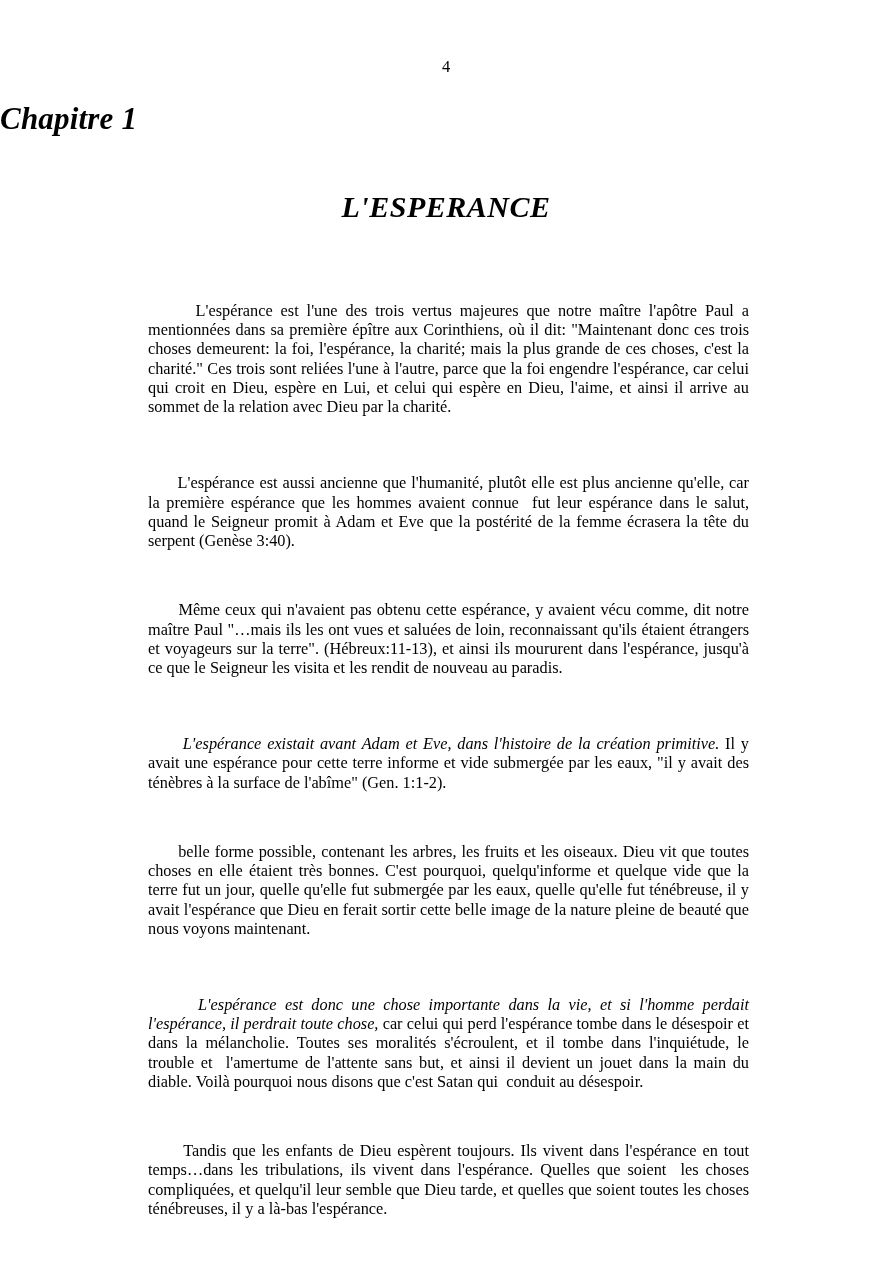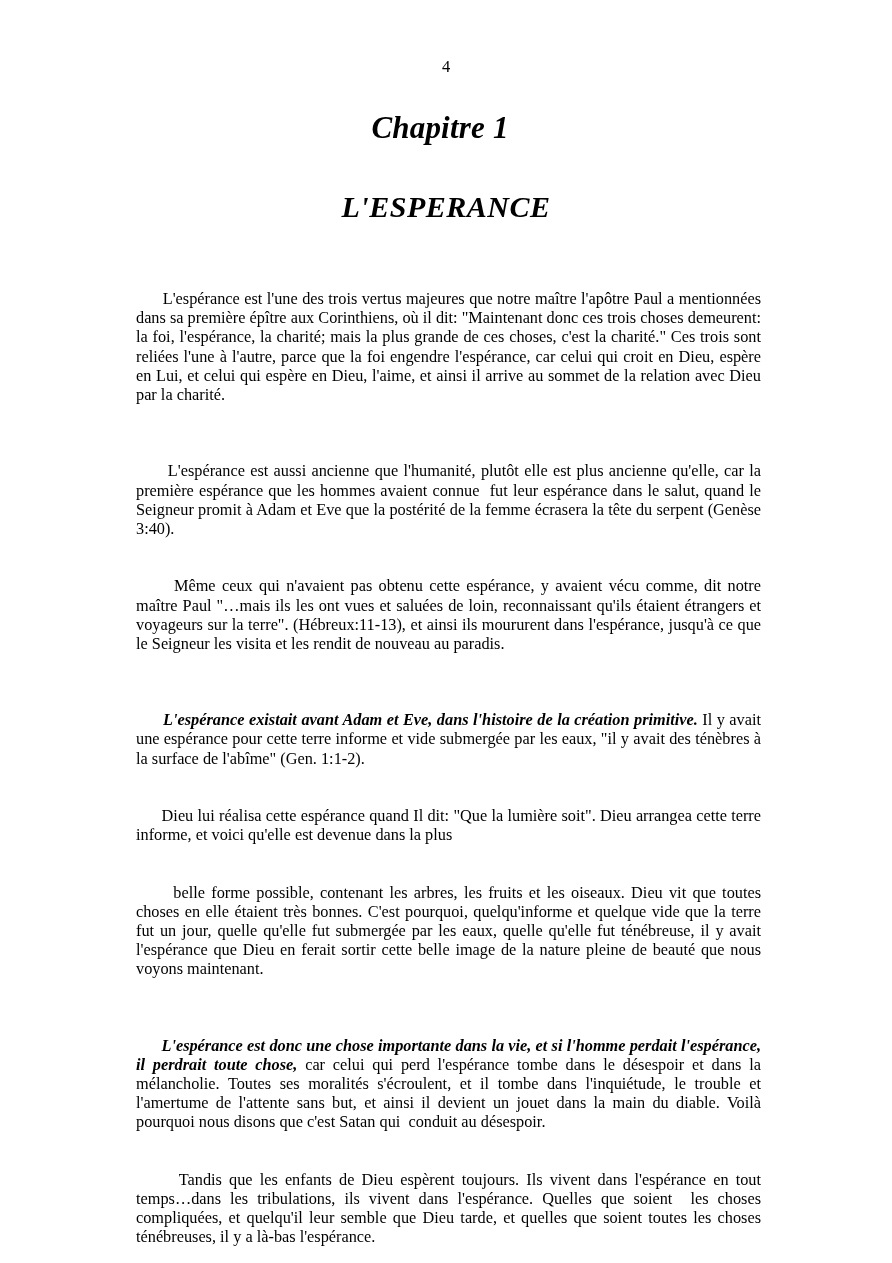--- a/index.html
+++ b/index.html
@@ -23,24 +23,24 @@
     top: 57px;
     left: 0;
     width: 892px;
     text-align: center;
     font-size: 16.5px;
     line-height: 19px;
     font-family: "Liberation Serif", "DejaVu Serif", serif;
   }
   .chapter-title {
     position: absolute;
-    top: 109px;
+    top: 100px;
     left: 0;
     width: 880px;
-    text-align: center;
+    text-align: left;
     font-size: 31px;
     font-weight: bold;
     font-style: italic;
     line-height: 38px;
     letter-spacing: 0.2px;
   }
   .chapter-subtitle {
     position: absolute;
     top: 188px;
     left: 0;
@@ -52,38 +52,38 @@
     line-height: 38px;
     letter-spacing: 0.5px;
   }
   .body-column {
     position: absolute;
     top: 270px;
     left: 136px;
     width: 625px;
   }
   p.para {
-    margin: 0;
+    margin: 12px;
     font-size: 16.3px;
     line-height: 19.15px;
     text-align: justify;
     text-justify: inter-word;
     -webkit-hyphens: none;
     hyphens: none;
     white-space: pre-wrap;
   }
   p.para.last-line-flush {
     text-align-last: left;
   }
   p.indent-lg { text-indent: 45px; }
   p.indent-sm { text-indent: 30px; }
   p.indent-none { text-indent: 0; }
   p.gap-before { margin-top: 19px; }
   .lead {
-    font-weight: bold;
+    font-weight: normal;
     font-style: italic;
   }
 </style>
 </head>
 <body>
 
 <div class="page">
 
   <div class="page-number">4</div>
 
@@ -103,23 +103,20 @@
 
 
     <p class="para indent-sm last-line-flush">
       <span class="lead"></span><span>Même ceux qui n'avaient pas obtenu cette espérance, y avaient vécu comme, dit notre maître Paul "…mais ils les ont vues et saluées de loin, reconnaissant qu'ils étaient étrangers et voyageurs sur la terre". (Hébreux:11-13), et ainsi ils moururent dans l'espérance, jusqu'à ce que le Seigneur les visita et les rendit de nouveau au paradis.</span>
     </p>
 
     <p class="para indent-sm gap-before last-line-flush">
       <span class="lead">L'espérance existait avant Adam et Eve, dans l'histoire de la création primitive.</span><span> Il y avait une espérance pour cette terre informe et vide submergée par les eaux, "il y avait des ténèbres à la surface de l'abîme" (Gen. 1:1-2).</span>
     </p>
 
-    <p class="para indent-sm last-line-flush">
-      <span class="lead"></span><span>Dieu lui réalisa cette espérance quand Il dit: "Que la lumière soit". Dieu arrangea cette terre informe, et voici qu'elle est devenue dans la plus</span>
-    </p>
 
     <p class="para indent-none last-line-flush">
       <span class="lead"></span><span>belle forme possible, contenant les arbres, les fruits et les oiseaux. Dieu vit que toutes choses en elle étaient très bonnes. C'est pourquoi, quelqu'informe et quelque vide que la terre fut un jour, quelle qu'elle fut submergée par les eaux, quelle qu'elle fut ténébreuse, il y avait l'espérance que Dieu en ferait sortir cette belle image de la nature pleine de beauté que nous voyons maintenant.</span>
     </p>
 
     <p class="para indent-sm gap-before last-line-flush">
       <span class="lead">L'espérance est donc une chose importante dans la vie, et si l'homme perdait l'espérance, il perdrait toute chose,</span><span> car celui qui perd l'espérance tombe dans le désespoir et dans la mélancholie. Toutes ses moralités s'écroulent, et il tombe dans l'inquiétude, le trouble et  l'amertume de l'attente sans but, et ainsi il devient un jouet dans la main du diable. Voilà pourquoi nous disons que c'est Satan qui  conduit au désespoir.</span>
     </p>
 
     <p class="para indent-sm last-line-flush">

